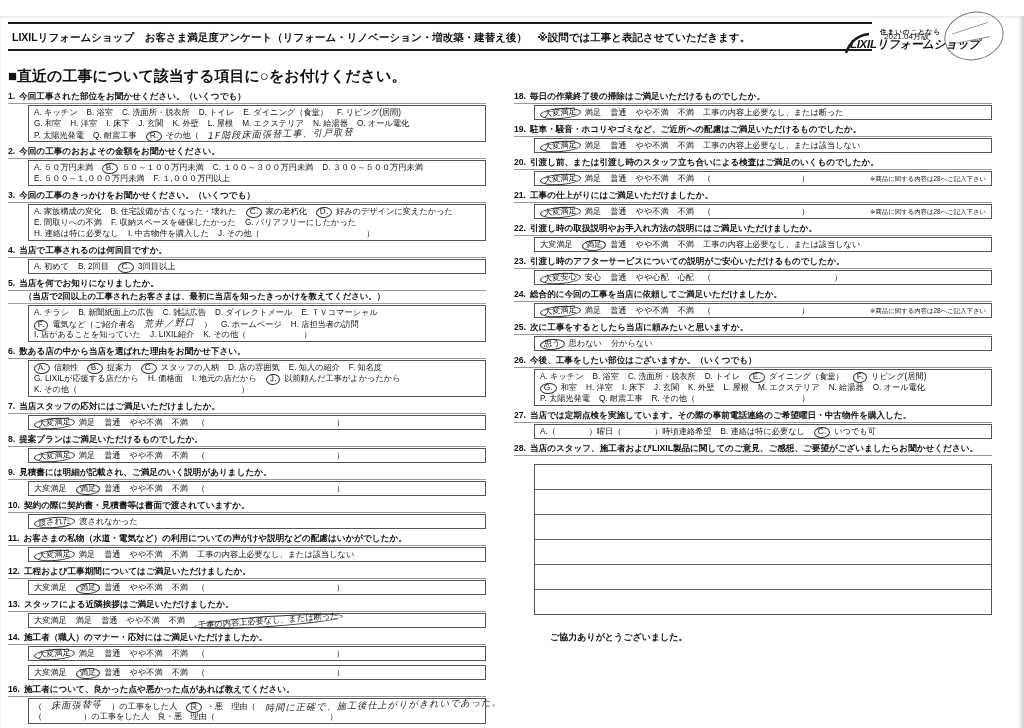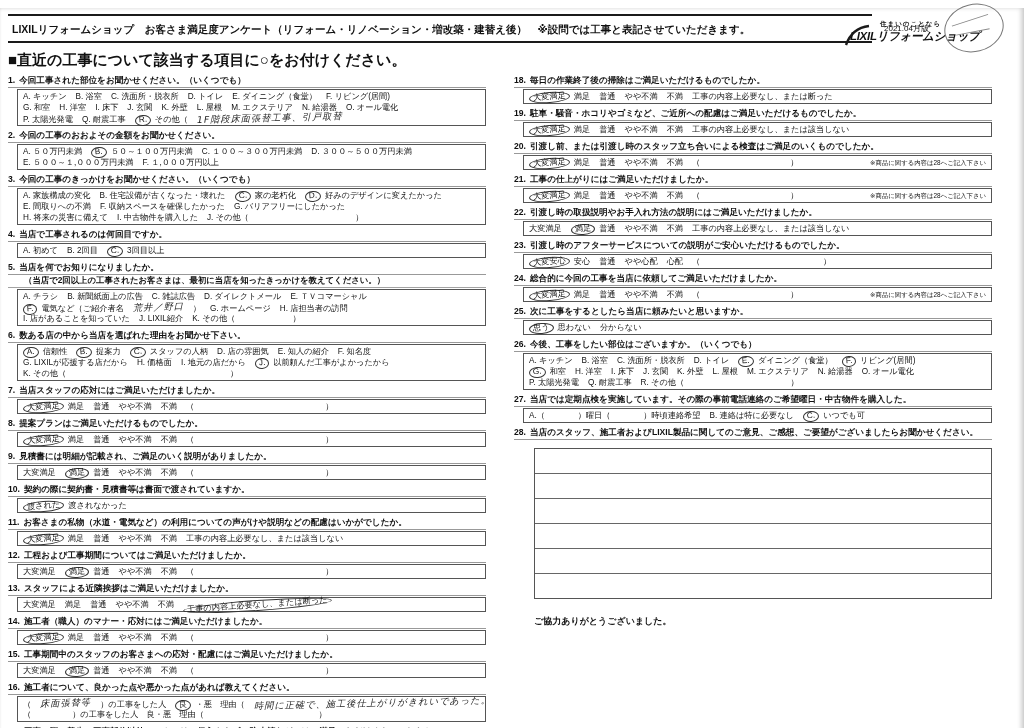--- a/index.html
+++ b/index.html
@@ -1,44 +1,44 @@
 <!DOCTYPE html>
 <html><head>
 <meta charset="utf-8">
 <style>
   html,body{margin:0;padding:0;}
   body{width:1024px;height:728px;background:#fff;font-family:"Liberation Sans","DejaVu Sans",sans-serif;color:#111;overflow:hidden;}
   .page{position:relative;width:1024px;height:728px;background:#fff;box-shadow:inset -3px 0 4px rgba(0,0,0,.18), inset 0 -2px 3px rgba(0,0,0,.08);}
-  .header{position:relative;margin:8px 8px;padding-top:6px;display:flex;align-items:center;}
+  .header{position:relative;margin:16px 8px;padding-top:6px;display:flex;align-items:center;}
   .title-bar{flex:none;width:856px;border-top:2px solid #1a1a1a;border-bottom:2px solid #1a1a1a;padding:3px 4px 4px;}
   .title{font-weight:bold;font-size:10.5px;white-space:nowrap;}
   .version{font-size:8px;margin-left:12px;white-space:nowrap;}
   .logo{position:absolute;right:26px;top:12px;width:140px;}
   .logo svg{position:absolute;left:-6px;top:4px;}
   .tagline{font-size:6.5px;font-weight:bold;margin-left:30px;letter-spacing:1px;}
   .brand{font-size:11.5px;font-weight:bold;font-style:italic;white-space:nowrap;letter-spacing:-0.3px;}
   .stamp{position:absolute;right:-14px;top:-16px;width:58px;height:46px;border:1.6px solid #777;border-radius:50%;transform:rotate(-14deg);}
   .stamp::before{content:"";position:absolute;left:8px;top:14px;width:38px;height:0;border-top:1.4px solid #888;transform:rotate(-4deg);}
   .stamp::after{content:"";position:absolute;left:10px;top:26px;width:34px;height:0;border-top:1.4px solid #888;transform:rotate(3deg);}
   .instruction{font-weight:bold;font-size:15px;margin:5px 8px 5px;}
   .cols{display:flex;gap:28px;margin:0 8px;}
   .col{width:478px;flex:none;}
   .question{margin-bottom:4px;}
   .q-title{font-weight:bold;font-size:8.6px;line-height:11px;border-bottom:1px solid #999;display:flex;gap:4px;padding-bottom:1px;}
   .q-sub{font-weight:bold;font-size:8.4px;line-height:11px;border-bottom:1px solid #a3a3a3;padding:0 0 1px 16px;}
-  .a-box{border:1px solid #555;margin-left:9px;margin-top:1px;padding:1px 5px;font-size:8.2px;line-height:11px;}
+  .a-box{border:1px solid #555;margin-left:20px;margin-top:1px;padding:1px 5px;font-size:8.2px;line-height:11px;}
   .line{display:flex;align-items:baseline;white-space:pre;height:11px;}
   .seg{margin-right:9px;flex:none;}
   .circled{border:1.2px solid #333;border-radius:50%;padding:0 3px 1px;margin-right:4px;line-height:8px;transform:rotate(-4deg);}
   .hand{font-style:italic;color:#222;font-size:9.2px;letter-spacing:1px;transform:rotate(-1.5deg) translateY(-1px);font-family:"DejaVu Sans",sans-serif;}
   .note{font-size:6.4px;margin-left:auto;margin-right:0;align-self:center;}
   .comment-box{border:1px solid #555;margin-left:20px;margin-top:8px;}
   .comment-row{height:24px;border-bottom:1px solid #666;}
   .comment-row:last-child{border-bottom:none;}
-  .thanks{font-weight:bold;font-size:9px;margin:16px 0 0 20px;}
+  .thanks{font-weight:bold;font-size:9px;margin:16px 0 0 36px;}
 </style>
 </head>
 <body>
 
 <div class="page">
   <div class="header">
     <div class="title-bar">
       <span class="title">LIXILリフォームショップ　お客さま満足度アンケート（リフォーム・リノベーション・増改築・建替え後）　※設問では工事と表記させていただきます。</span>
     </div>
     <span class="version">2021.04月版</span>
@@ -76,21 +76,21 @@
           </div>
         </div>
         <div class="question">
           <div class="q-title">
             <span class="q-num">3.</span>
             <span class="q-text">今回の工事のきっかけをお聞かせください。（いくつでも）</span>
           </div>
           <div class="a-box">
             <div class="line"><span class="seg">A. 家族構成の変化</span><span class="seg">B. 住宅設備が古くなった・壊れた</span><span class="seg circled">C.</span><span class="seg">家の老朽化</span><span class="seg circled">D.</span><span class="seg">好みのデザインに変えたかった</span></div>
             <div class="line"><span class="seg">E. 間取りへの不満</span><span class="seg">F. 収納スペースを確保したかった</span><span class="seg">G. バリアフリーにしたかった</span></div>
-            <div class="line"><span class="seg">H. 将来の災害に備えて</span><span class="seg">I. 中古物件を購入した</span><span class="seg">J. その他（　　　　　　　　　　　　　）</span></div>
+            <div class="line"><span class="seg">H. 連絡は特に必要なし</span><span class="seg">I. 中古物件を購入した</span><span class="seg">J. その他（　　　　　　　　　　　　　）</span></div>
           </div>
         </div>
         <div class="question">
           <div class="q-title">
             <span class="q-num">4.</span>
             <span class="q-text">当店で工事されるのは何回目ですか。</span>
           </div>
           <div class="a-box">
             <div class="line"><span class="seg">A. 初めて</span><span class="seg">B. 2回目</span><span class="seg circled">C.</span><span class="seg">3回目以上</span></div>
           </div>
@@ -184,24 +184,20 @@
         <div class="question">
           <div class="q-title">
             <span class="q-num">14.</span>
             <span class="q-text">施工者（職人）のマナー・応対にはご満足いただけましたか。</span>
           </div>
           <div class="a-box">
             <div class="line"><span class="seg circled">大変満足</span><span class="seg">満足</span><span class="seg">普通</span><span class="seg">やや不満</span><span class="seg">不満</span><span class="seg">（　　　　　　　　　　　　　　　　）</span></div>
           </div>
         </div>
         <div class="question">
-          <div class="q-title">
-            <span class="q-num">15.</span>
-            <span class="q-text">工事期間中のスタッフのお客さまへの応対・配慮にはご満足いただけましたか。</span>
-          </div>
           <div class="a-box">
             <div class="line"><span class="seg">大変満足</span><span class="seg circled">満足</span><span class="seg">普通</span><span class="seg">やや不満</span><span class="seg">不満</span><span class="seg">（　　　　　　　　　　　　　　　　）</span></div>
           </div>
         </div>
         <div class="question">
           <div class="q-title">
             <span class="q-num">16.</span>
             <span class="q-text">施工者について、良かった点や悪かった点があれば教えてください。</span>
           </div>
           <div class="a-box">

